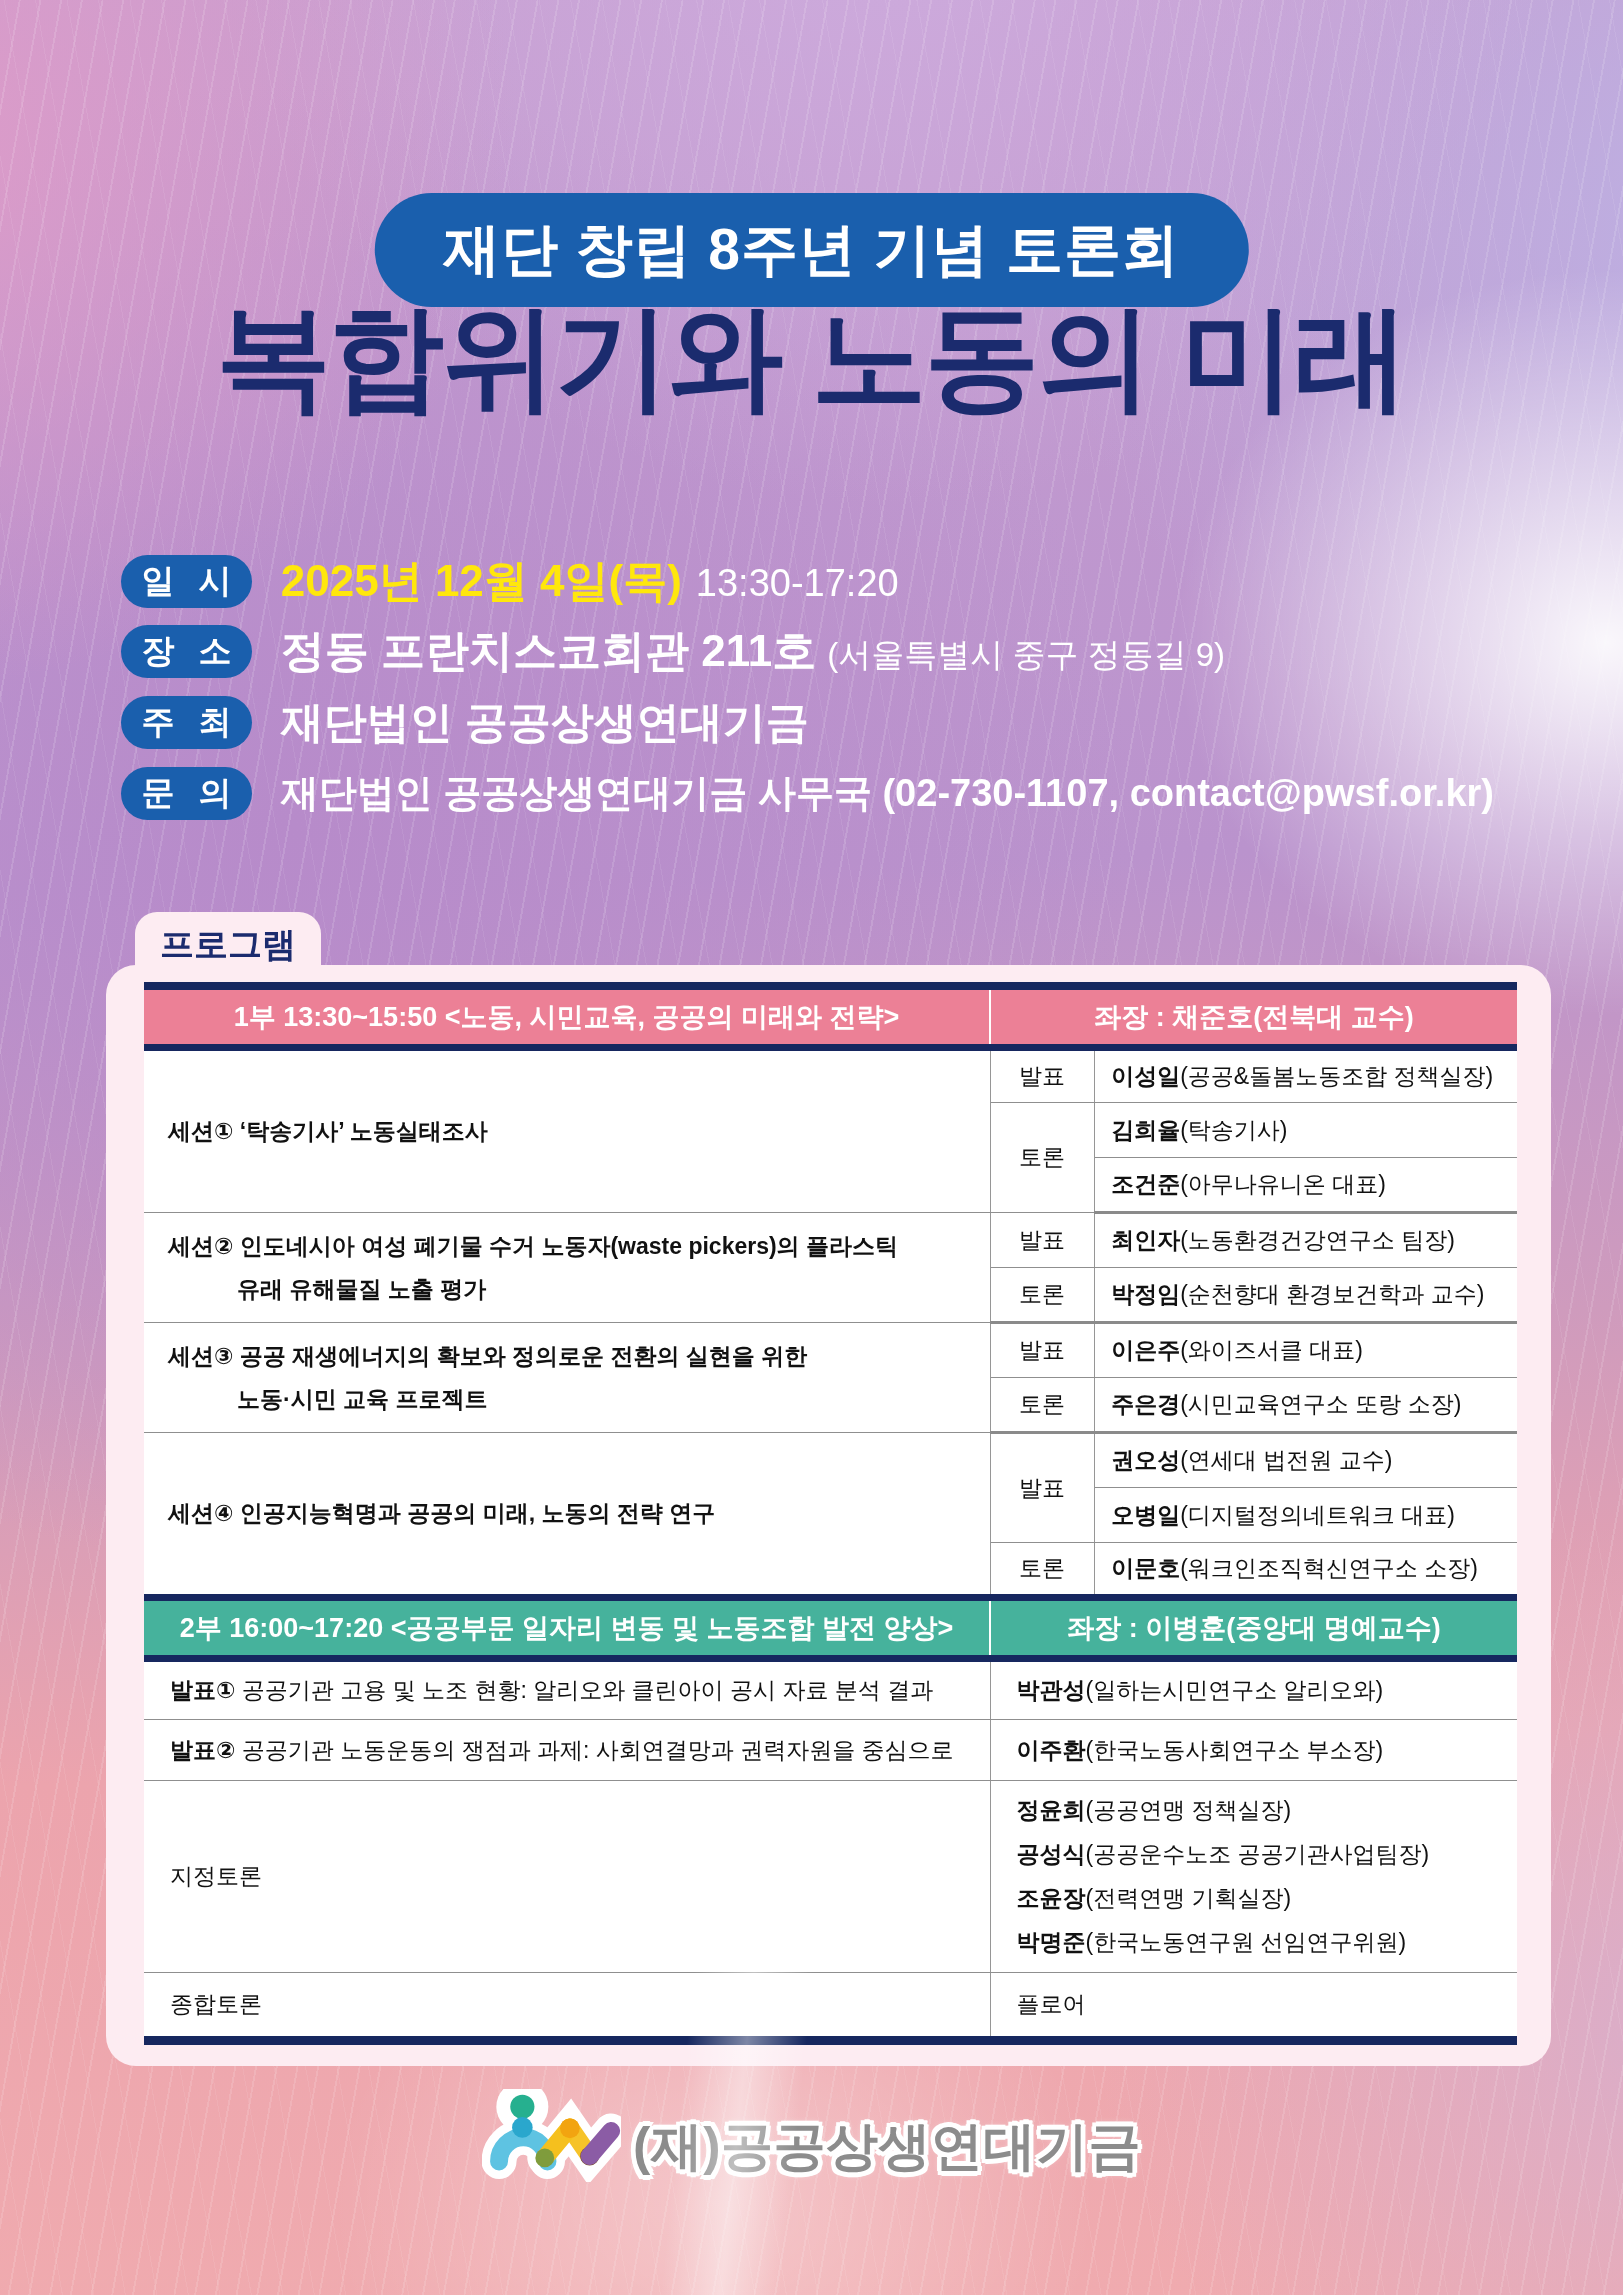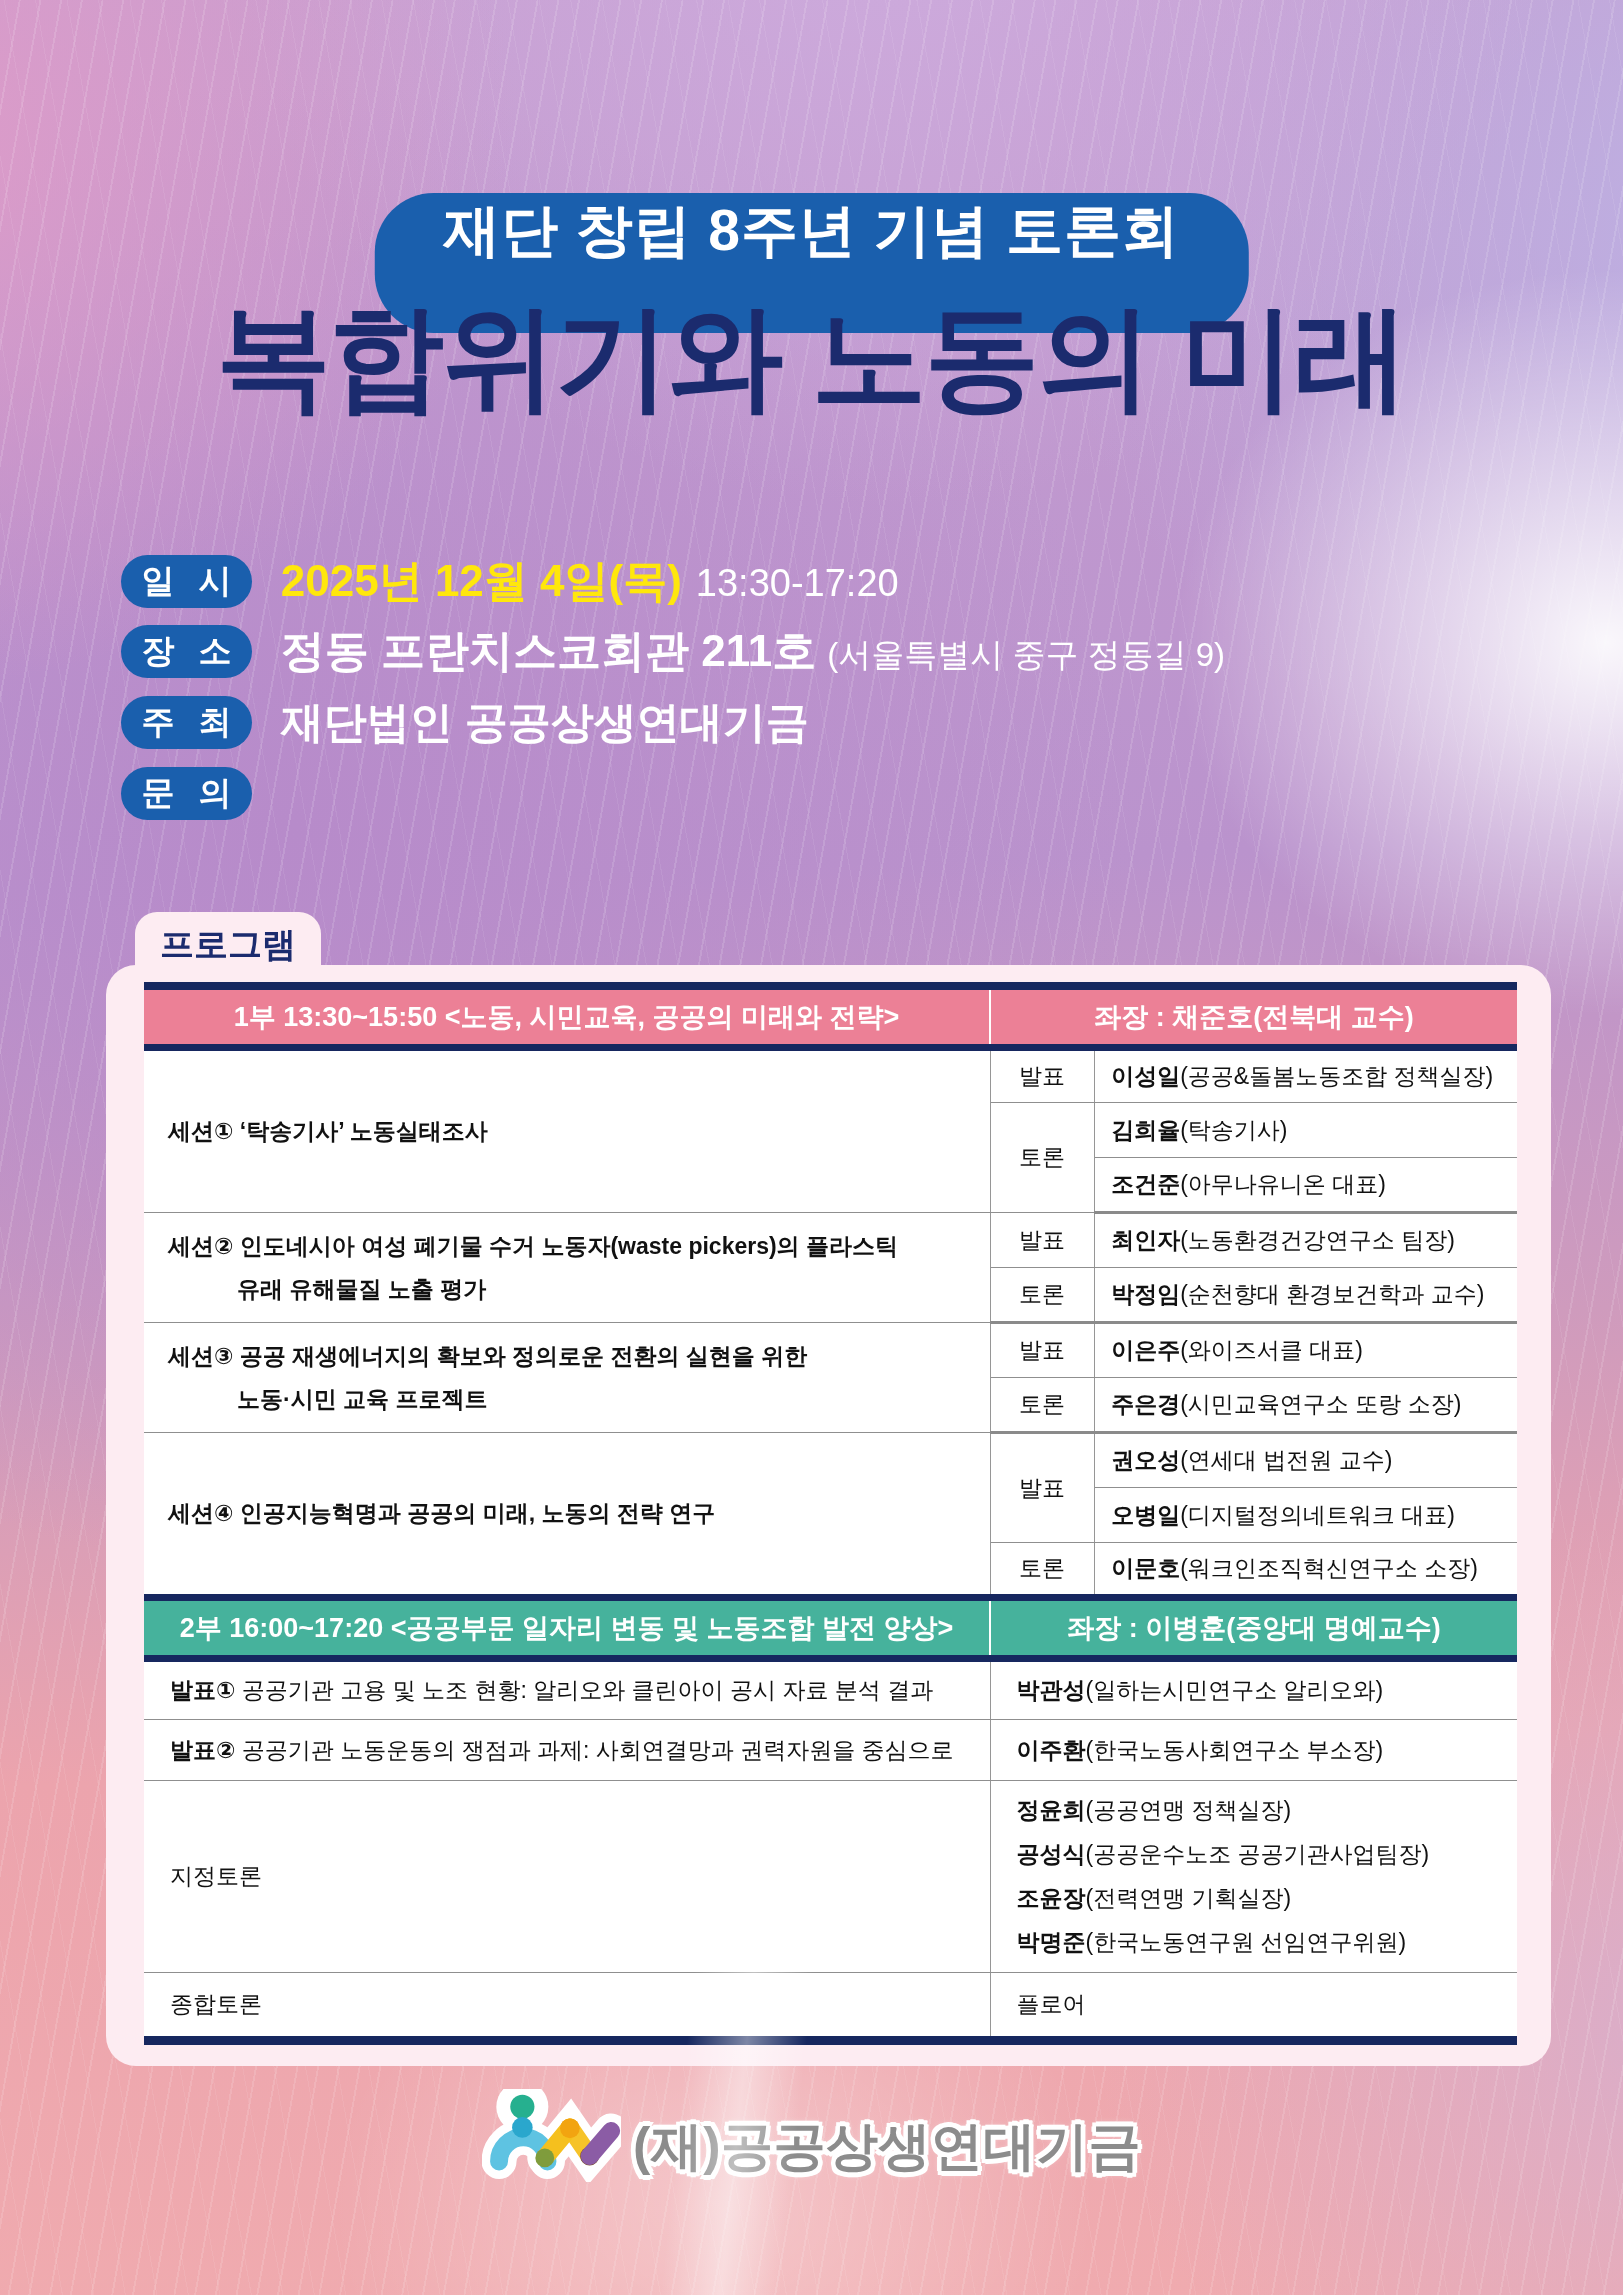--- a/index.html
+++ b/index.html
@@ -18,22 +18,22 @@
   .page::before{content:"";position:absolute;inset:0;pointer-events:none;opacity:.45;
     background:
       repeating-linear-gradient(100deg, rgba(255,255,255,0) 0 18.5px, rgba(255,255,255,.30) 18.5px 20.4px),
       repeating-linear-gradient(80deg, rgba(255,255,255,0) 0 30px, rgba(255,255,255,.16) 30px 31px);}
   .page::after{content:"";position:absolute;left:685px;top:1805px;width:120px;height:509px;
     background:linear-gradient(90deg, rgba(255,255,255,0), rgba(255,255,255,.55), rgba(255,255,255,0));
     transform:skewX(-6deg);pointer-events:none;opacity:.8;}
 
   
   .badge{position:absolute;left:50%;top:193px;transform:translateX(-50%);
-    background:#1a5fad;color:#fff;border-radius:59px;height:140px;
-    display:flex;align-items:flex-start;justify-content:center;padding:0 69px;
+    background:#1a5fad;color:#fff;border-radius:59px;height:114px;
+    display:flex;align-items:center;justify-content:center;padding:0 69px;
     font-size:57px;font-weight:900;white-space:nowrap;letter-spacing:0.9px;}
   .main-title{position:absolute;left:0;top:300px;width:100%;text-align:center;margin:0;
     color:#1b2b6e;font-size:115px;font-weight:900;letter-spacing:-1.9px;line-height:1;white-space:nowrap;}
 
   
   .info{position:absolute;left:121px;top:555px;width:1434px;}
   .info-row{position:absolute;left:0;display:flex;align-items:center;height:53px;white-space:nowrap;}
   .info-row.r1{top:0;}   .info-row.r2{top:70px;}
   .info-row.r3{top:141px;}.info-row.r4{top:212px;}
   .pill{width:90px;height:53px;background:#1a5fad;border-radius:28px;color:#fff;
@@ -124,20 +124,23 @@
         </span>
       <span class="info-text">
         <span class="it-main">재단법인 공공상생연대기금</span>
       </span>
     </div>
     <div class="info-row r4">
       <span class="pill">
           <span>문</span>
           <span>의</span>
         </span>
+      <span class="info-text">
+        <span class="it-main">재단법인 공공상생연대기금 사무국 (02-730-1107, contact@pwsf.or.kr)</span>
+      </span>
     </div>
   </div>
 
   <div class="program-tab">
     <span>프로그램</span>
   </div>
   <div class="card"></div>
 
   <table class="prog">
     <colgroup>

